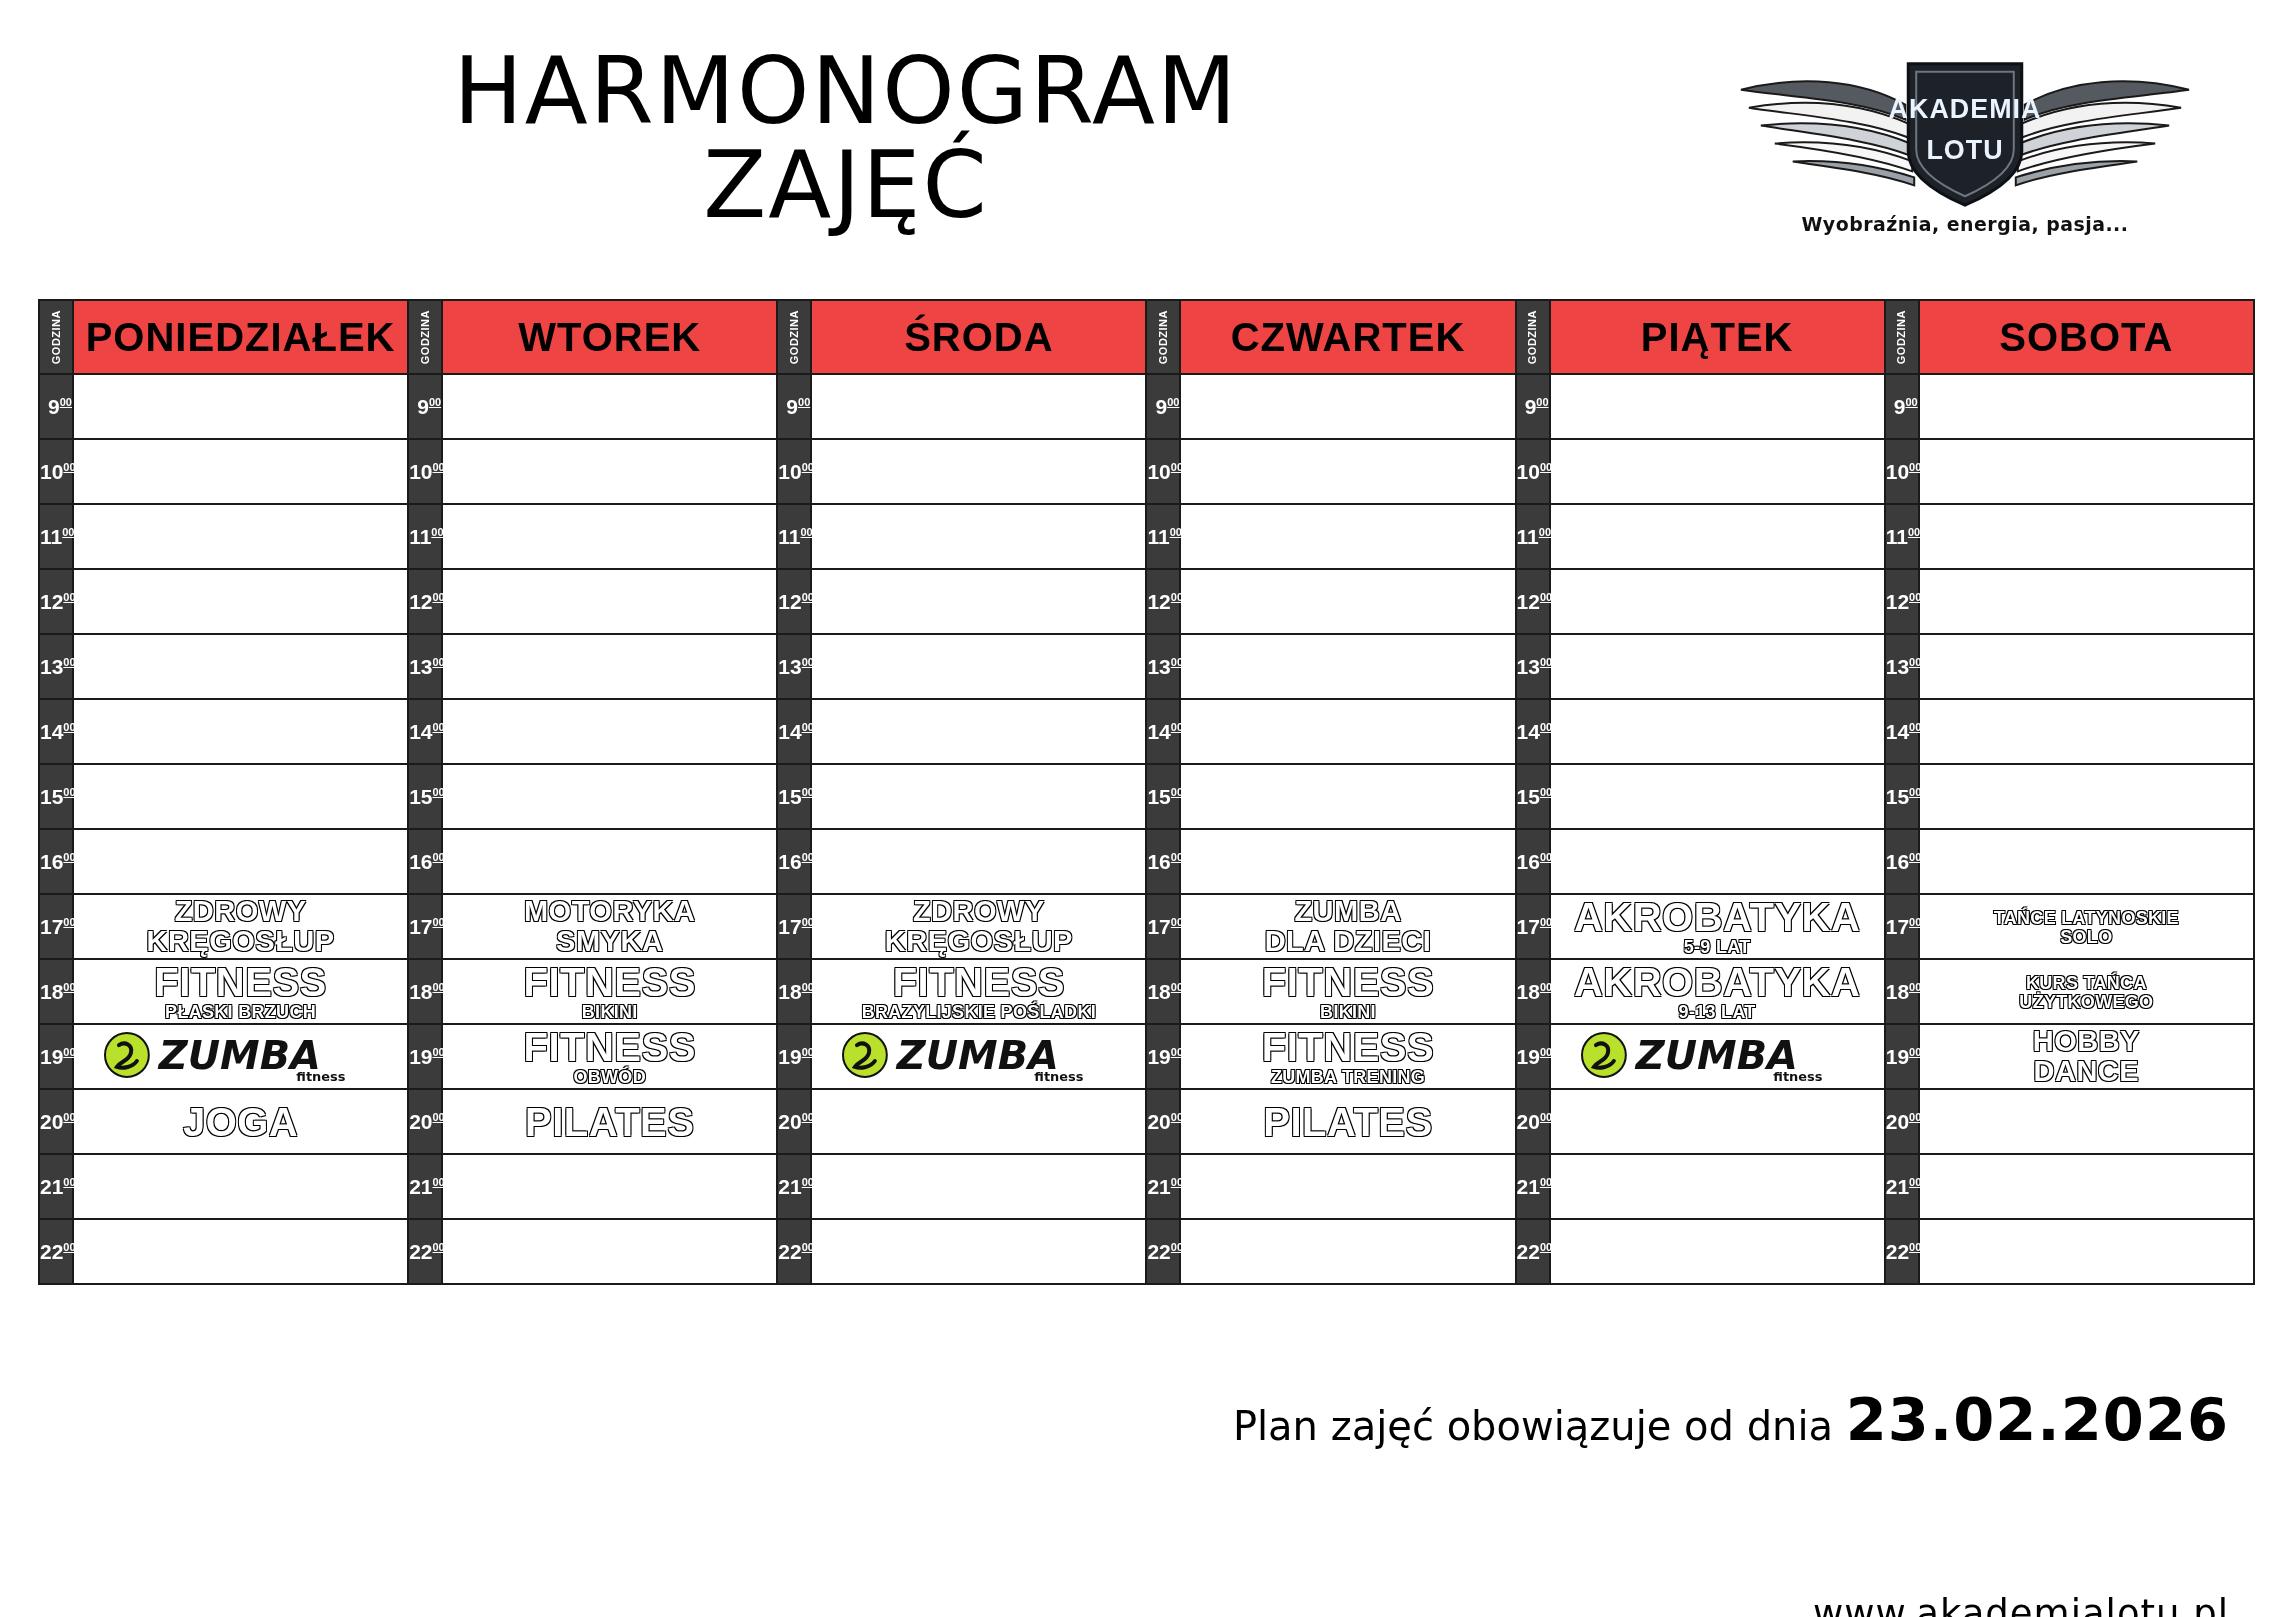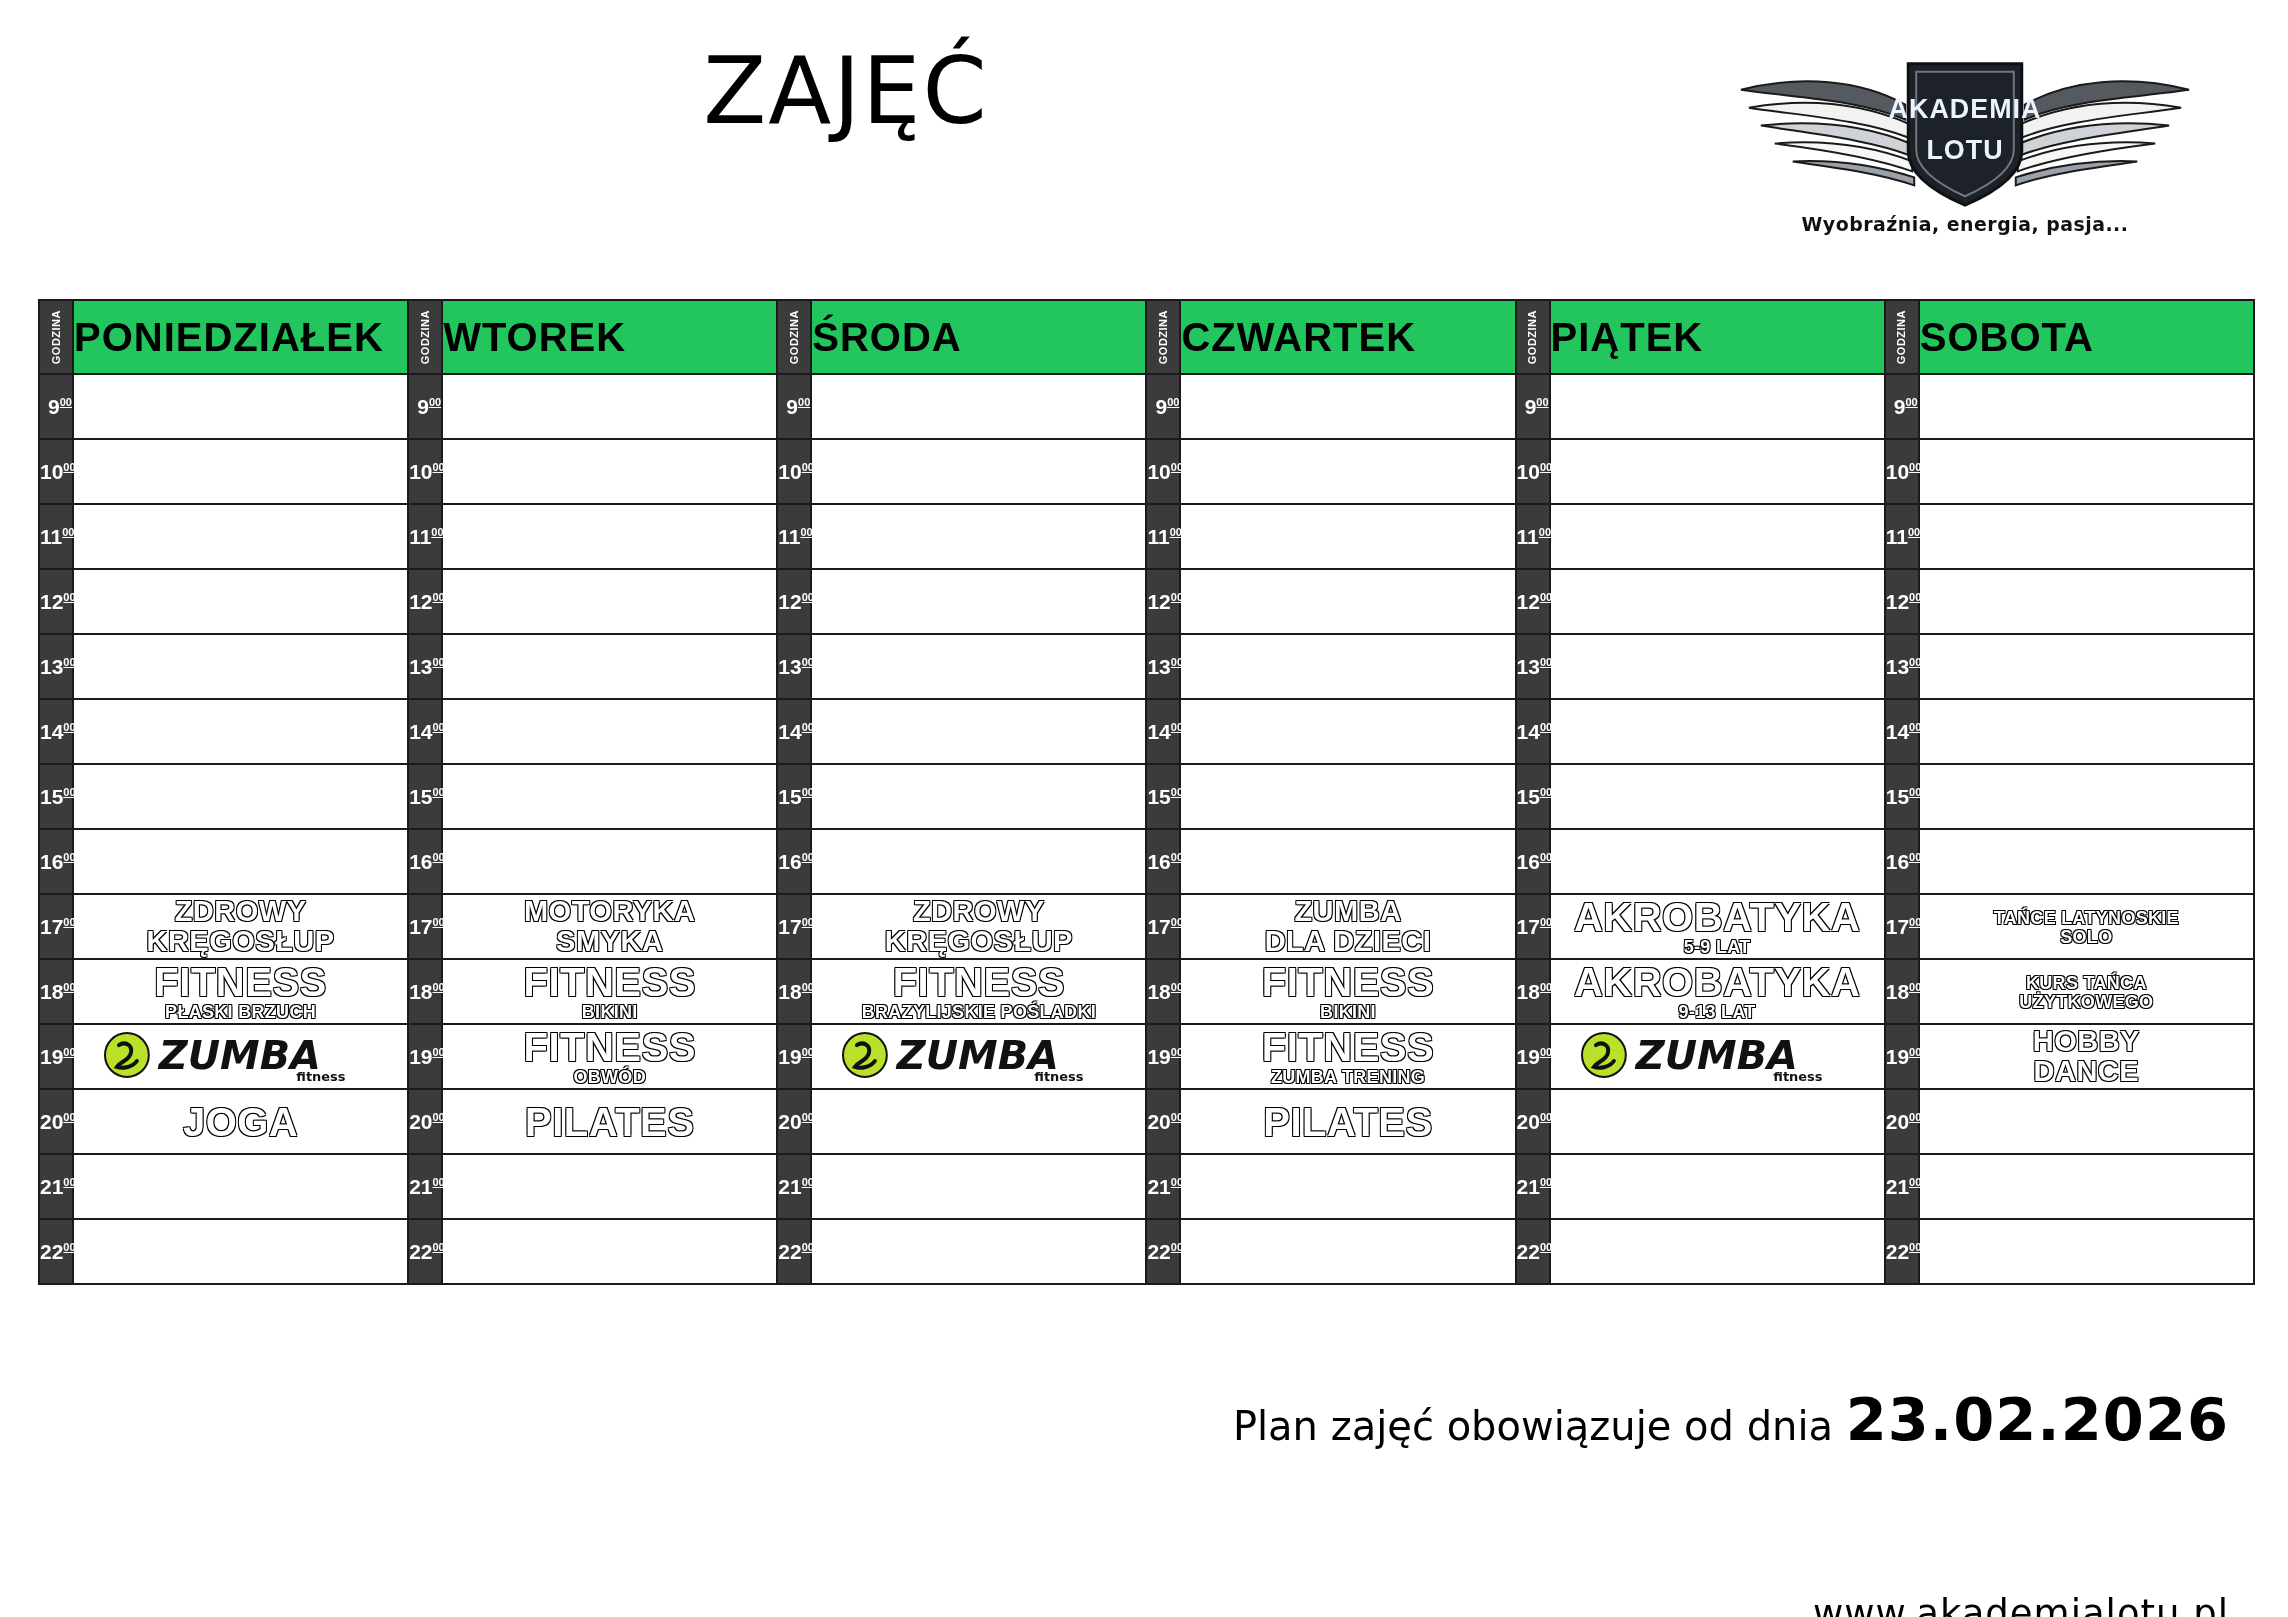--- a/index.html
+++ b/index.html
@@ -77,27 +77,27 @@
     writing-mode: vertical-rl;
     transform: rotate(180deg);
     font-size: 11px;
     font-weight: bold;
     letter-spacing: 0.5px;
     line-height: 1;
     margin: 0 auto;
     font-family: "Liberation Sans", sans-serif;
   }
   th.dayhead {
-    background: #22c55e;
+    background: #ef4444;
     height: 72px;
     font-size: 40px;
     font-weight: bold;
     letter-spacing: 1px;
     font-family: "Liberation Sans", sans-serif;
-    text-align: left;
+    text-align: center;
     vertical-align: middle;
   }
 
   td.hr {
     background: #3b3b3b;
     color: #ffffff;
     height: 63px;
     text-align: right;
     vertical-align: middle;
     font-size: 21px;
@@ -190,20 +190,21 @@
     font-family: "DejaVu Sans", sans-serif;
     letter-spacing: 1px;
   }
 </style>
 </head>
 <body>
 
 <div class="header">
 
   <div class="title">
+    <span class="l1">HARMONOGRAM</span>
     <span class="l2">ZAJĘĆ</span>
   </div>
 
   <div class="logo">
     <svg width="468" height="249" viewBox="0 0 470 250" xmlns="http://www.w3.org/2000/svg">
 
       <g>
         <path d="M10 70 C70 55, 130 60, 175 85 L175 100 C130 80, 65 78, 10 70 Z" fill="#555a60" stroke="#1a1a1a" stroke-width="2"></path>
         <path d="M18 88 C78 78, 132 84, 178 104 L178 118 C132 100, 70 96, 18 88 Z" fill="#f2f2f2" stroke="#1a1a1a" stroke-width="2"></path>
         <path d="M30 106 C86 100, 136 106, 180 124 L180 136 C138 120, 80 114, 30 106 Z" fill="#cfd3d8" stroke="#1a1a1a" stroke-width="2"></path>

